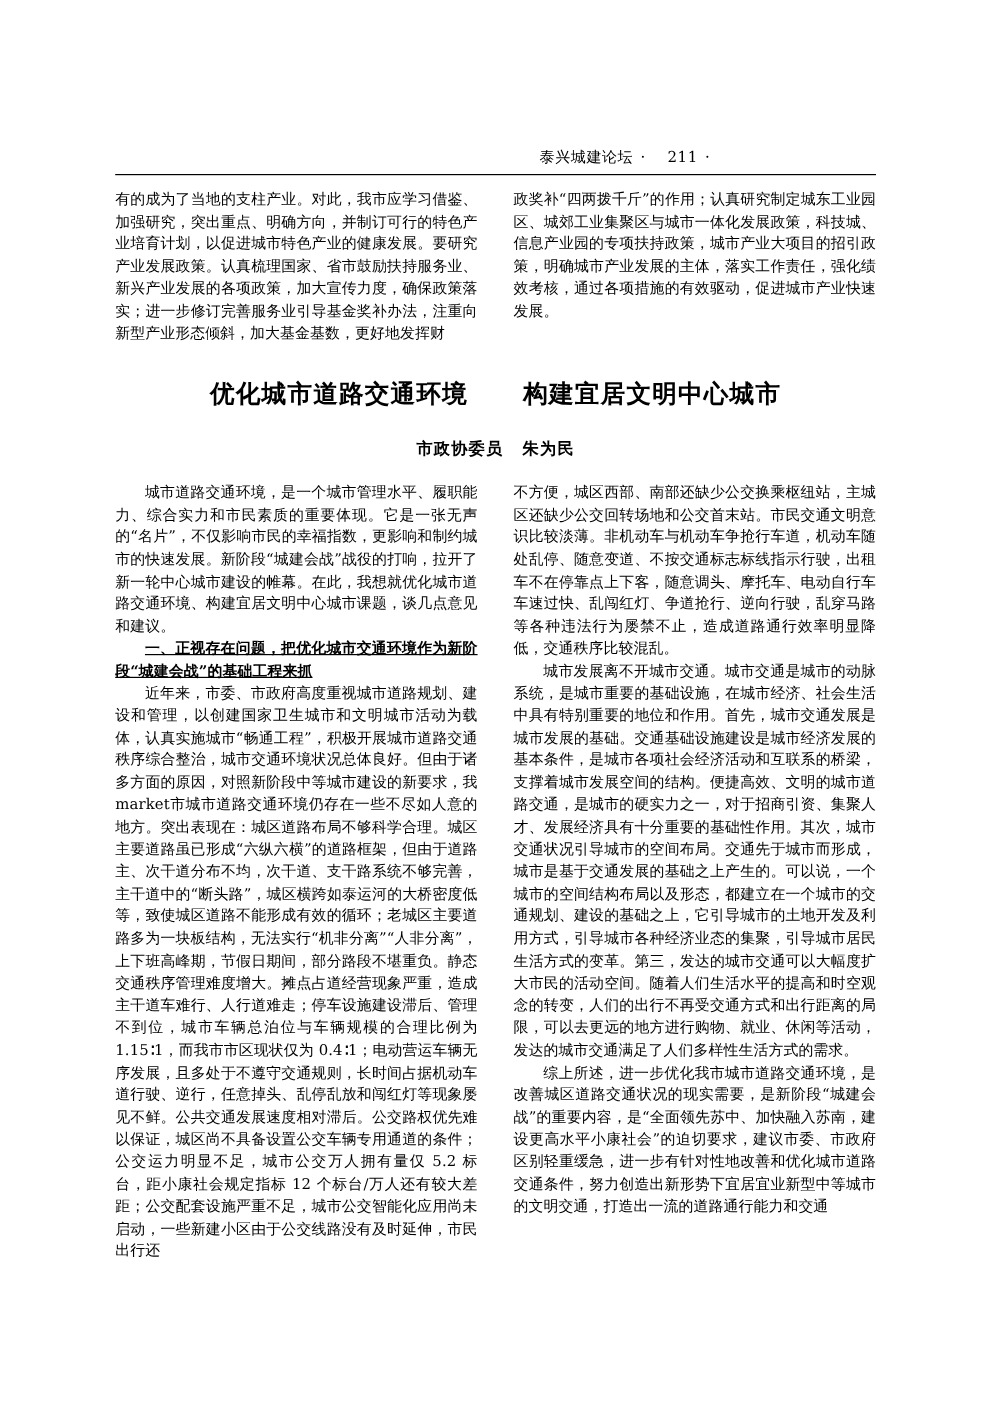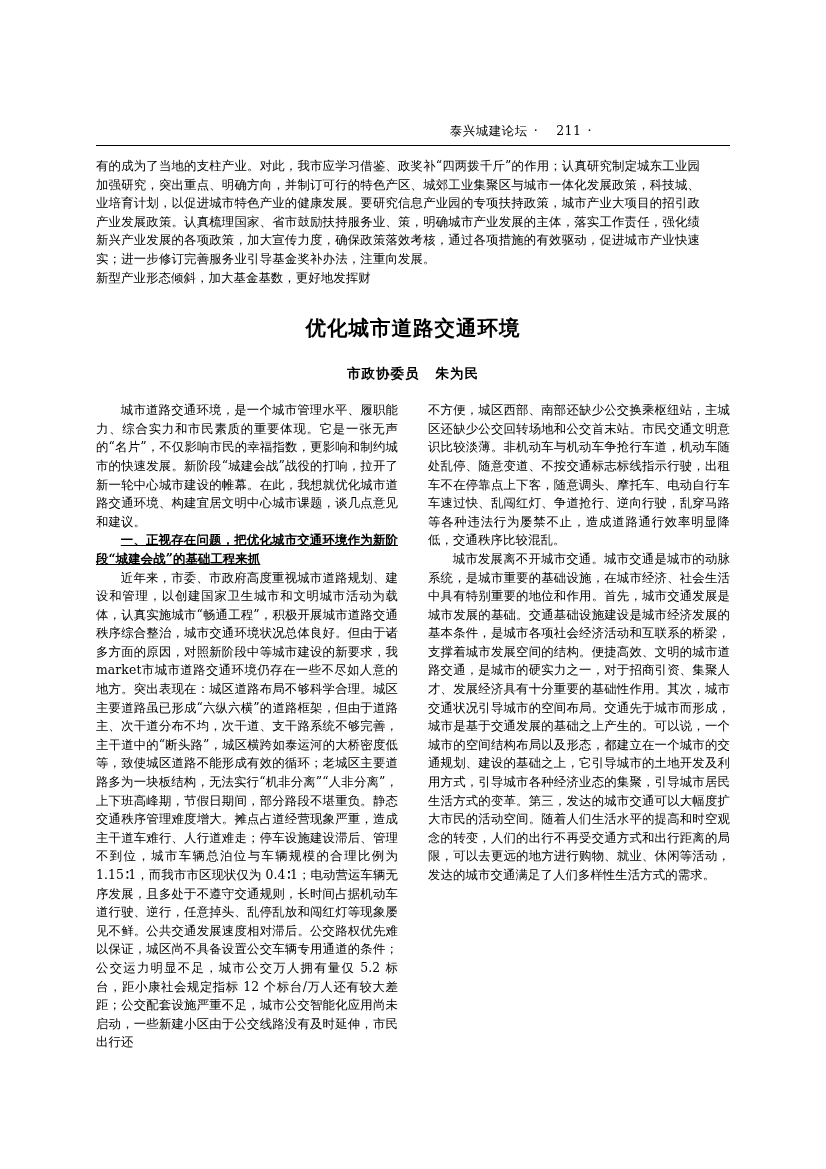--- a/index.html
+++ b/index.html
@@ -52,20 +52,21 @@
 
   
   .content {
     position: absolute;
     top: 146px;
     left: 96px;
     width: 634px;
   }
   .cols-top {
     display: flex;
+    gap: 30px;
   }
   .col {
     width: 302px;
   }
   p {
     margin: 0;
     font-family: "DejaVu Serif", "Liberation Serif", serif;
     font-size: 12.4px;
     line-height: 18.6px;
     text-align: justify;
@@ -134,33 +135,35 @@
         <p class="noind">有的成为了当地的支柱产业。对此，我市应学习借鉴、加强研究，突出重点、明确方向，并制订可行的特色产业培育计划，以促进城市特色产业的健康发展。要研究产业发展政策。认真梳理国家、省市鼓励扶持服务业、新兴产业发展的各项政策，加大宣传力度，确保政策落实；进一步修订完善服务业引导基金奖补办法，注重向新型产业形态倾斜，加大基金基数，更好地发挥财</p>
       </div>
       <div class="col">
         <p class="noind">政奖补“四两拨千斤”的作用；认真研究制定城东工业园区、城郊工业集聚区与城市一体化发展政策，科技城、信息产业园的专项扶持政策，城市产业大项目的招引政策，明确城市产业发展的主体，落实工作责任，强化绩效考核，通过各项措施的有效驱动，促进城市产业快速发展。</p>
       </div>
     </div>
 
     <div class="article-head">
       <div class="article-title">
         <span>优化城市道路交通环境</span>
+        <span>构建宜居文明中心城市</span>
       </div>
       <div class="article-byline">
         <span>市政协委员</span>
         <span>朱为民</span>
       </div>
     </div>
 
     <div class="cols-body">
       <div class="body-col">
         <p class="ind">城市道路交通环境，是一个城市管理水平、履职能力、综合实力和市民素质的重要体现。它是一张无声的“名片”，不仅影响市民的幸福指数，更影响和制约城市的快速发展。新阶段“城建会战”战役的打响，拉开了新一轮中心城市建设的帷幕。在此，我想就优化城市道路交通环境、构建宜居文明中心城市课题，谈几点意见和建议。</p>
         <p class="ind section-head">一、正视存在问题，把优化城市交通环境作为新阶段“城建会战”的基础工程来抓</p>
         <p class="ind">近年来，市委、市政府高度重视城市道路规划、建设和管理，以创建国家卫生城市和文明城市活动为载体，认真实施城市“畅通工程”，积极开展城市道路交通秩序综合整治，城市交通环境状况总体良好。但由于诸多方面的原因，对照新阶段中等城市建设的新要求，我market市城市道路交通环境仍存在一些不尽如人意的地方。突出表现在：城区道路布局不够科学合理。城区主要道路虽已形成“六纵六横”的道路框架，但由于道路主、次干道分布不均，次干道、支干路系统不够完善，主干道中的“断头路”，城区横跨如泰运河的大桥密度低等，致使城区道路不能形成有效的循环；老城区主要道路多为一块板结构，无法实行“机非分离”“人非分离”，上下班高峰期，节假日期间，部分路段不堪重负。静态交通秩序管理难度增大。摊点占道经营现象严重，造成主干道车难行、人行道难走；停车设施建设滞后、管理不到位，城市车辆总泊位与车辆规模的合理比例为 1.15∶1，而我市市区现状仅为 0.4∶1；电动营运车辆无序发展，且多处于不遵守交通规则，长时间占据机动车道行驶、逆行，任意掉头、乱停乱放和闯红灯等现象屡见不鲜。公共交通发展速度相对滞后。公交路权优先难以保证，城区尚不具备设置公交车辆专用通道的条件；公交运力明显不足，城市公交万人拥有量仅 5.2 标台，距小康社会规定指标 12 个标台/万人还有较大差距；公交配套设施严重不足，城市公交智能化应用尚未启动，一些新建小区由于公交线路没有及时延伸，市民出行还</p>
       </div>
       <div class="body-col">
         <p class="noind">不方便，城区西部、南部还缺少公交换乘枢纽站，主城区还缺少公交回转场地和公交首末站。市民交通文明意识比较淡薄。非机动车与机动车争抢行车道，机动车随处乱停、随意变道、不按交通标志标线指示行驶，出租车不在停靠点上下客，随意调头、摩托车、电动自行车车速过快、乱闯红灯、争道抢行、逆向行驶，乱穿马路等各种违法行为屡禁不止，造成道路通行效率明显降低，交通秩序比较混乱。</p>
         <p class="ind">城市发展离不开城市交通。城市交通是城市的动脉系统，是城市重要的基础设施，在城市经济、社会生活中具有特别重要的地位和作用。首先，城市交通发展是城市发展的基础。交通基础设施建设是城市经济发展的基本条件，是城市各项社会经济活动和互联系的桥梁，支撑着城市发展空间的结构。便捷高效、文明的城市道路交通，是城市的硬实力之一，对于招商引资、集聚人才、发展经济具有十分重要的基础性作用。其次，城市交通状况引导城市的空间布局。交通先于城市而形成，城市是基于交通发展的基础之上产生的。可以说，一个城市的空间结构布局以及形态，都建立在一个城市的交通规划、建设的基础之上，它引导城市的土地开发及利用方式，引导城市各种经济业态的集聚，引导城市居民生活方式的变革。第三，发达的城市交通可以大幅度扩大市民的活动空间。随着人们生活水平的提高和时空观念的转变，人们的出行不再受交通方式和出行距离的局限，可以去更远的地方进行购物、就业、休闲等活动，发达的城市交通满足了人们多样性生活方式的需求。</p>
+        <p class="ind">综上所述，进一步优化我市城市道路交通环境，是改善城区道路交通状况的现实需要，是新阶段“城建会战”的重要内容，是“全面领先苏中、加快融入苏南，建设更高水平小康社会”的迫切要求，建议市委、市政府区别轻重缓急，进一步有针对性地改善和优化城市道路交通条件，努力创造出新形势下宜居宜业新型中等城市的文明交通，打造出一流的道路通行能力和交通</p>
       </div>
     </div>
 
   </div>
 </div>
 
 </body></html>

